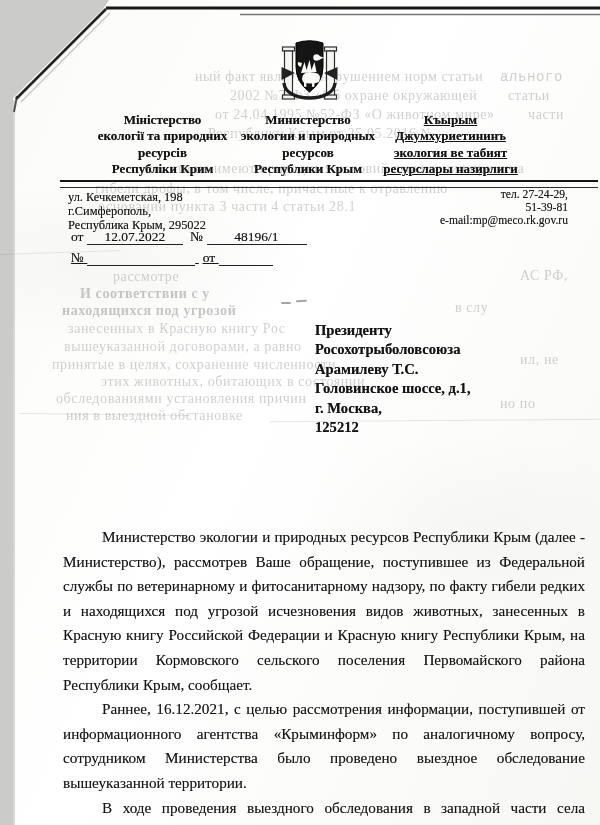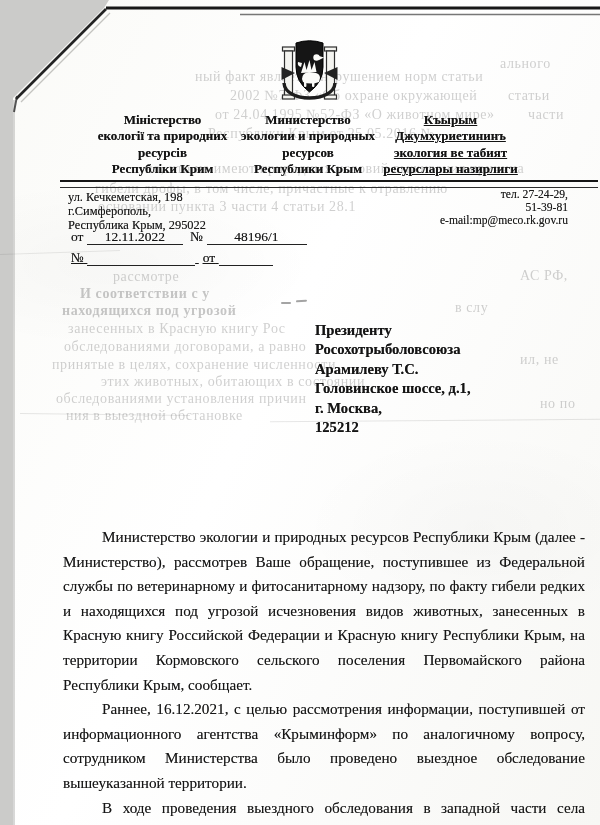--- a/index.html
+++ b/index.html
@@ -37,42 +37,42 @@
   .dash{position:absolute;height:2px;background:rgba(90,90,90,.55);border-radius:1px;}
 </style>
 </head>
 <body>
 
 <div id="stage">
   <div id="page"></div>
 
   <div>
     <span class="bt" style="left:195px;top:69px;">ный факт является нарушением норм статьи</span>
-    <span class="bt" style="left:500px;top:56px;">ального</span>
+    <span class="bt" style="left:500px;top:69px;font-family:Liberation Mono, monospace;">ального</span>
     <span class="bt" style="left:230px;top:88px;">2002 №7-ФЗ «Об охране окружающей</span>
     <span class="bt" style="left:508px;top:88px;">статьи</span>
     <span class="bt" style="left:215px;top:107px;">от 24.04.1995 №52-ФЗ «О животном мире»</span>
     <span class="bt" style="left:528px;top:107px;">части</span>
     <span class="bt" style="left:208px;top:126px;">Республики Крым от 25.05.2016 №</span>
     <span class="bt" style="left:145px;top:161px;">но, что не имеют природных условий выживания причина</span>
     <span class="bt" style="left:95px;top:181px;">гибели дрофы, в том числе, причастные к отравлению</span>
     <span class="bt" style="left:98px;top:199px;">основании пункта 3 части 4 статьи 28.1</span>
     <span class="bt" style="left:113px;top:269px;">рассмотре</span>
     <span class="bt" style="left:520px;top:268px;">АС РФ,</span>
     <span class="bt b" style="left:80px;top:286px;">И соответствии с у</span>
     <span class="bt b" style="left:62px;top:303px;">находящихся под угрозой</span>
     <span class="bt" style="left:68px;top:321px;">занесенных в Красную книгу Рос</span>
-    <span class="bt" style="left:64px;top:339px;">обследованиями договорами, а равно</span>
+    <span class="bt" style="left:64px;top:339px;">вышеуказанной договорами, а равно</span>
     <span class="bt" style="left:52px;top:357px;text-align:center;">принятые в целях, сохранение численности</span>
     <span class="bt" style="left:60px;top:374px;margin-left:41px;">этих животных, обитающих в состоянии</span>
     <span class="bt" style="left:56px;top:391px;">обследованиями установления причин</span>
     <span class="bt" style="left:66px;top:408px;">ния в выездной обстановке</span>
     <span class="bt" style="left:455px;top:300px;">в слу</span>
     <span class="bt" style="left:520px;top:352px;">ил, не</span>
-    <span class="bt" style="left:500px;top:396px;margin-left:40px;">но по</span>
+    <span class="bt" style="left:500px;top:396px;">но по</span>
   </div>
 
   <div class="crease" style="left:270px;top:420px;width:330px;transform:rotate(-0.4deg);"></div>
   <div class="crease" style="left:20px;top:414px;width:170px;transform:rotate(0.6deg);"></div>
   <div class="crease" style="left:0px;top:252px;width:120px;transform:rotate(-2deg);background:rgba(60,60,60,.10);"></div>
   <div class="dash" style="left:281px;top:302px;width:10px;"></div>
   <div class="dash" style="left:296px;top:300px;width:11px;transform:rotate(-4deg);"></div>
 
   <svg class="abs" style="left:281px;top:37px;" width="57" height="76" viewBox="0 0 57 76">
     <g stroke="#2e2e2e" fill="#f4f4f0" stroke-width="1.2">
@@ -125,21 +125,21 @@
     <div>Республика Крым, 295022</div>
   </div>
   <div id="sender-contact">
     <div>тел. 27-24-29,</div>
     <div>51-39-81</div>
     <div>e-mail:mp@meco.rk.gov.ru</div>
   </div>
 
   <div class="ref-row" style="top:229px;">
     <span>от</span>
-    <span class="u" style="width:96px;">12.11.2022</span>
+    <span class="u" style="width:96px;">12.07.2022</span>
     <span style="margin-left:4px;">№</span>
     <span class="u" style="width:100px;">48196/1</span>
   </div>
   <div class="ref-row" style="top:250px;text-decoration:underline;">
     <span>№</span>
     <span class="u" style="width:108px;"></span>
     <span style="margin-left:4px;">от</span>
     <span class="u" style="width:54px;"></span>
   </div>
 

